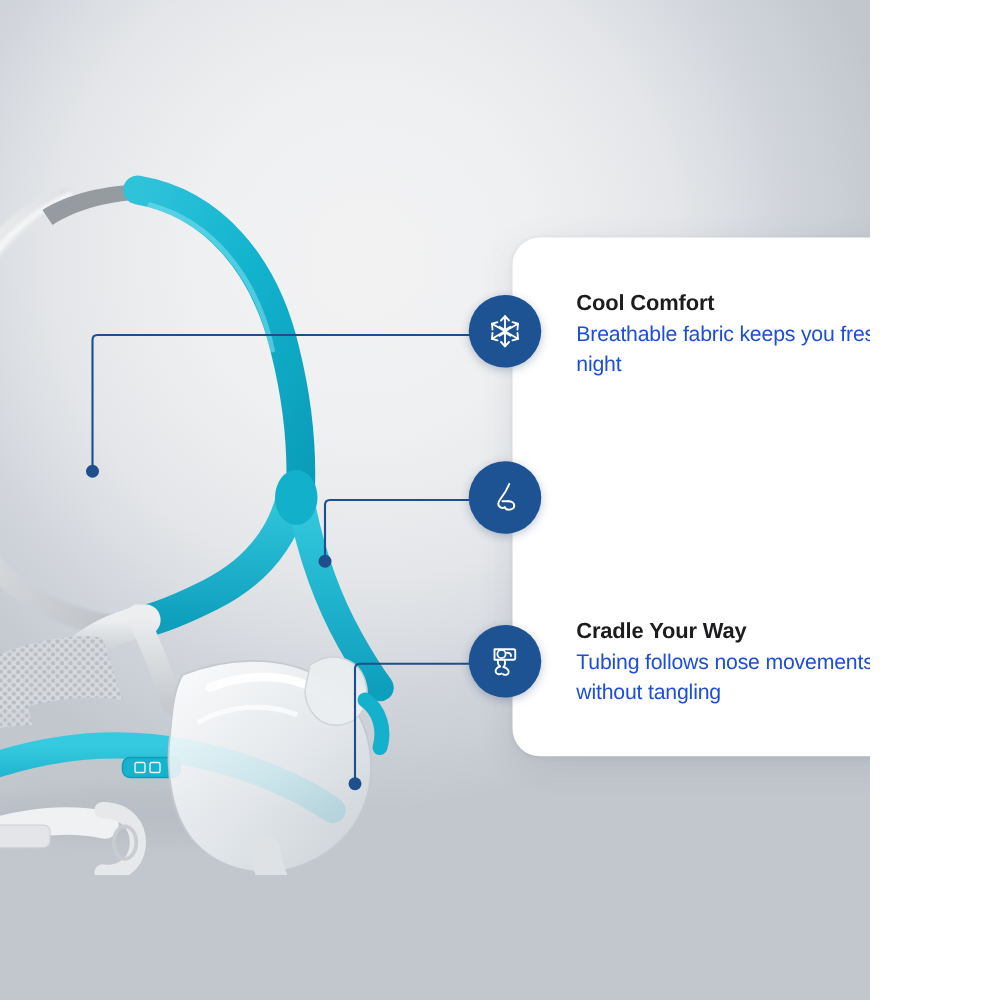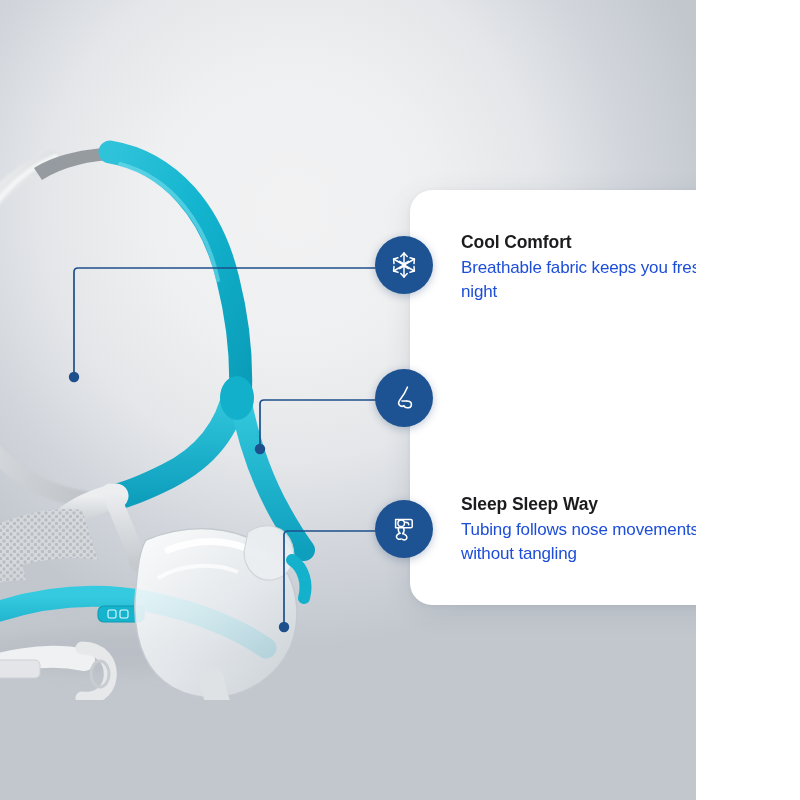--- a/index.html
+++ b/index.html
@@ -248,21 +248,21 @@
     <div class="feature-row" id="row-0">
       <div class="feature-text">
         <p class="feature-title">Cool Comfort</p>
         <p class="feature-desc">Breathable fabric keeps you fresh all night</p>
       </div>
     </div>
 
 
     <div class="feature-row" id="row-2">
       <div class="feature-text">
-        <p class="feature-title">Sleep Sleep Way</p>
+        <p class="feature-title">Cradle Your Way</p>
         <p class="feature-desc">Tubing follows nose movements without tangling</p>
       </div>
     </div>
 
   </div>
 
   <div class="badge" id="badge-0">
     <span>
       <svg width="30" height="30" viewBox="0 0 30 30" xmlns="http://www.w3.org/2000/svg" fill="none" stroke="#ffffff" stroke-width="1.5" stroke-linecap="round">
         <line x1="15" y1="3" x2="15" y2="27"></line>

